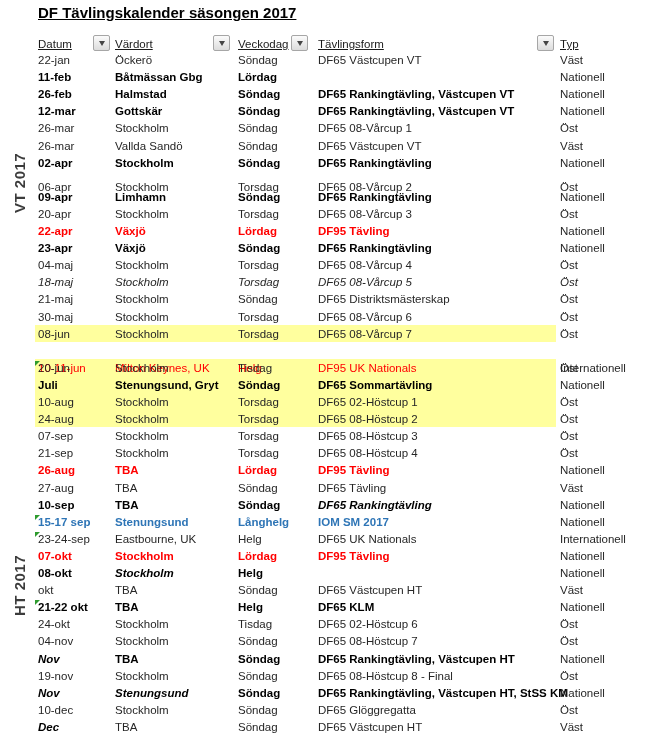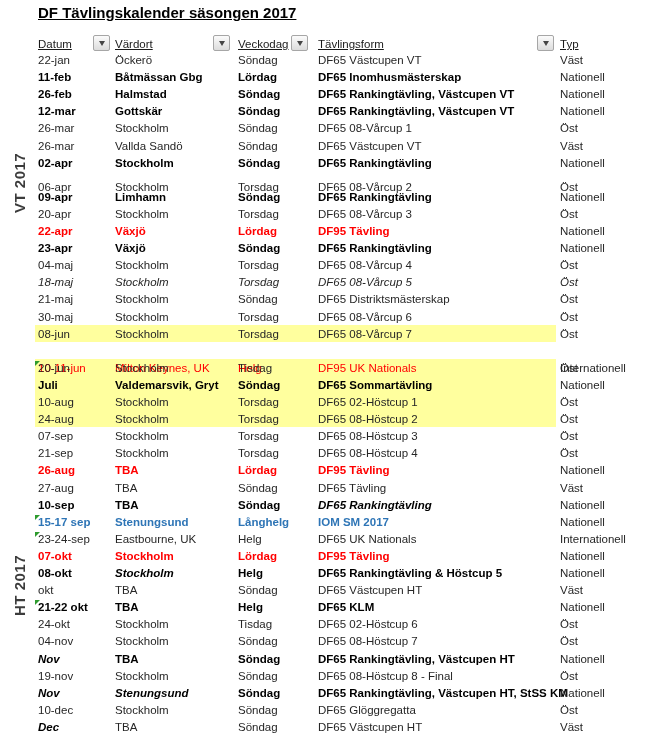--- a/index.html
+++ b/index.html
@@ -90,21 +90,20 @@
       <span class="cell c0">22-jan</span>
       <span class="cell c1">Öckerö</span>
       <span class="cell c2">Söndag</span>
       <span class="cell c3">DF65 Västcupen VT</span>
       <span class="cell c4">Väst</span>
     </div>
     <div class="row" style="top: 17.1px;">
       <span class="cell c0 b">11-feb</span>
       <span class="cell c1 b">Båtmässan Gbg</span>
       <span class="cell c2 b">Lördag</span>
-      <span class="cell c3 b">DF65 Inomhusmästerskap</span>
       <span class="cell c4">Nationell</span>
     </div>
     <div class="row" style="top: 34.2px; text-align: right;">
       <span class="cell c0 b">26-feb</span>
       <span class="cell c1 b">Halmstad</span>
       <span class="cell c2 b">Söndag</span>
       <span class="cell c3 b">DF65 Rankingtävling, Västcupen VT</span>
       <span class="cell c4">Nationell</span>
     </div>
     <div class="row" style="top: 51.3px;">
@@ -217,21 +216,21 @@
     <div class="row" style="top: 307.8px;">
       <div class="band"></div>
       <span class="cell c0">20-jun</span>
       <span class="cell c1">Stockholm</span>
       <span class="cell c2">Tisdag</span>
       <span class="cell c4">Öst</span>
     </div>
     <div class="row" style="top: 324.9px;">
       <div class="band"></div>
       <span class="cell c0 b">Juli</span>
-      <span class="cell c1 b">Valdemarsvik, Gryt</span>
+      <span class="cell c1 b">Stenungsund, Gryt</span>
       <span class="cell c2 b">Söndag</span>
       <span class="cell c3 b">DF65 Sommartävling</span>
       <span class="cell c4">Nationell</span>
     </div>
     <div class="row" style="top: 342px;">
       <div class="band"></div>
       <span class="cell c0">10-aug</span>
       <span class="cell c1">Stockholm</span>
       <span class="cell c2">Torsdag</span>
       <span class="cell c3">DF65 02-Höstcup 1</span>
@@ -298,21 +297,20 @@
       <span class="cell c0 b red">07-okt</span>
       <span class="cell c1 b red">Stockholm</span>
       <span class="cell c2 b red">Lördag</span>
       <span class="cell c3 b red">DF95 Tävling</span>
       <span class="cell c4">Nationell</span>
     </div>
     <div class="row" style="top: 513px;">
       <span class="cell c0 b">08-okt</span>
       <span class="cell c1 b it">Stockholm</span>
       <span class="cell c2 b">Helg</span>
-      <span class="cell c3 b">DF65 Rankingtävling &amp; Höstcup 5</span>
       <span class="cell c4">Nationell</span>
     </div>
     <div class="row" style="top: 530.1px;">
       <span class="cell c0">okt</span>
       <span class="cell c1">TBA</span>
       <span class="cell c2">Söndag</span>
       <span class="cell c3">DF65 Västcupen HT</span>
       <span class="cell c4">Väst</span>
     </div>
     <div class="row" style="top: 547.2px;">

